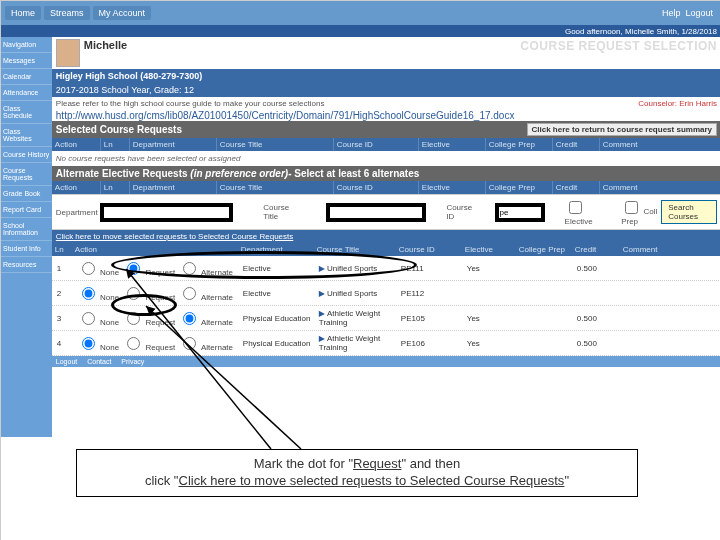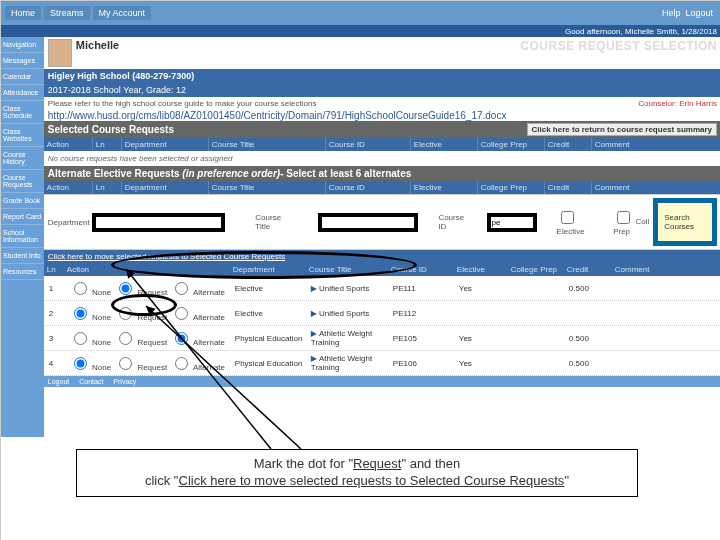--- a/index.html
+++ b/index.html
@@ -27,21 +27,21 @@
 .retbtn{margin-left:auto;background:#eee;color:#333;border:1px solid #aaa;padding:1px 4px;font-size:8px;cursor:pointer}
 .colhead{background:#3a6aa5;color:#d0e0f0;display:flex;font-size:8px}
 .colhead>div{padding:2px 3px;border-right:1px solid #5a86b8}
 .c-act{width:42px}.c-ln{width:22px}.c-dept{width:80px}.c-title{width:110px}.c-cid{width:78px}.c-elec{width:60px}.c-cprep{width:60px}.c-cred{width:40px}.c-comm{flex:1}
 .msg{padding:3px 4px;font-style:italic;color:#666;font-size:8px}
 .searchrow{display:flex;align-items:center;padding:3px 4px;background:#fff;border-top:1px solid #ccc;border-bottom:1px solid #ccc}
 .searchrow .lbl{font-size:8px;color:#555;margin-right:2px}
 .searchrow input[type=text]{font-size:8px;padding:1px;border:4px solid #000000}
 .sr-dept{width:170px}.sr-title{width:90px;margin-left:30px}.sr-cid{width:40px;margin-left:20px}
 .chk{margin-left:20px;font-size:8px;color:#555}
-.srchbtn{margin-left:auto;background:#fffbcc;border:5px solid #0369a1;padding:10px 6px;font-size:8px;cursor:pointer}
+.srchbtn{margin-left:auto;background:#fffbcc;border:1px solid #0369a1;padding:2px 6px;font-size:8px;cursor:pointer}
 .movebar{background:#3a6aa5;color:#fff;padding:2px 4px;font-size:8px;display:flex}
 .movelink{color:#fff;text-decoration:underline;cursor:pointer}
 .reshead{background:#3a6aa5;color:#d0e0f0;display:flex;font-size:8px}
 .reshead>div{padding:2px 3px}
 .r-ln{width:14px}.r-act{width:160px}.r-dept{width:70px}.r-title{width:76px}.r-cid{width:60px}.r-elec{width:48px}.r-cprep{width:50px}.r-cred{width:42px}.r-comm{flex:1}
 .resrow{display:flex;font-size:8px;border-bottom:1px dotted #ccc;padding:3px 2px;align-items:center}
 .resrow>div{padding:0 3px}
 .radio-set label{margin-right:3px;color:#444}
 .resrow .tri{color:#2a5a9a;margin-right:2px}
 .footer{background:#6aa0d8;color:#fff;font-size:7px;padding:2px 4px;display:flex;gap:10px}

